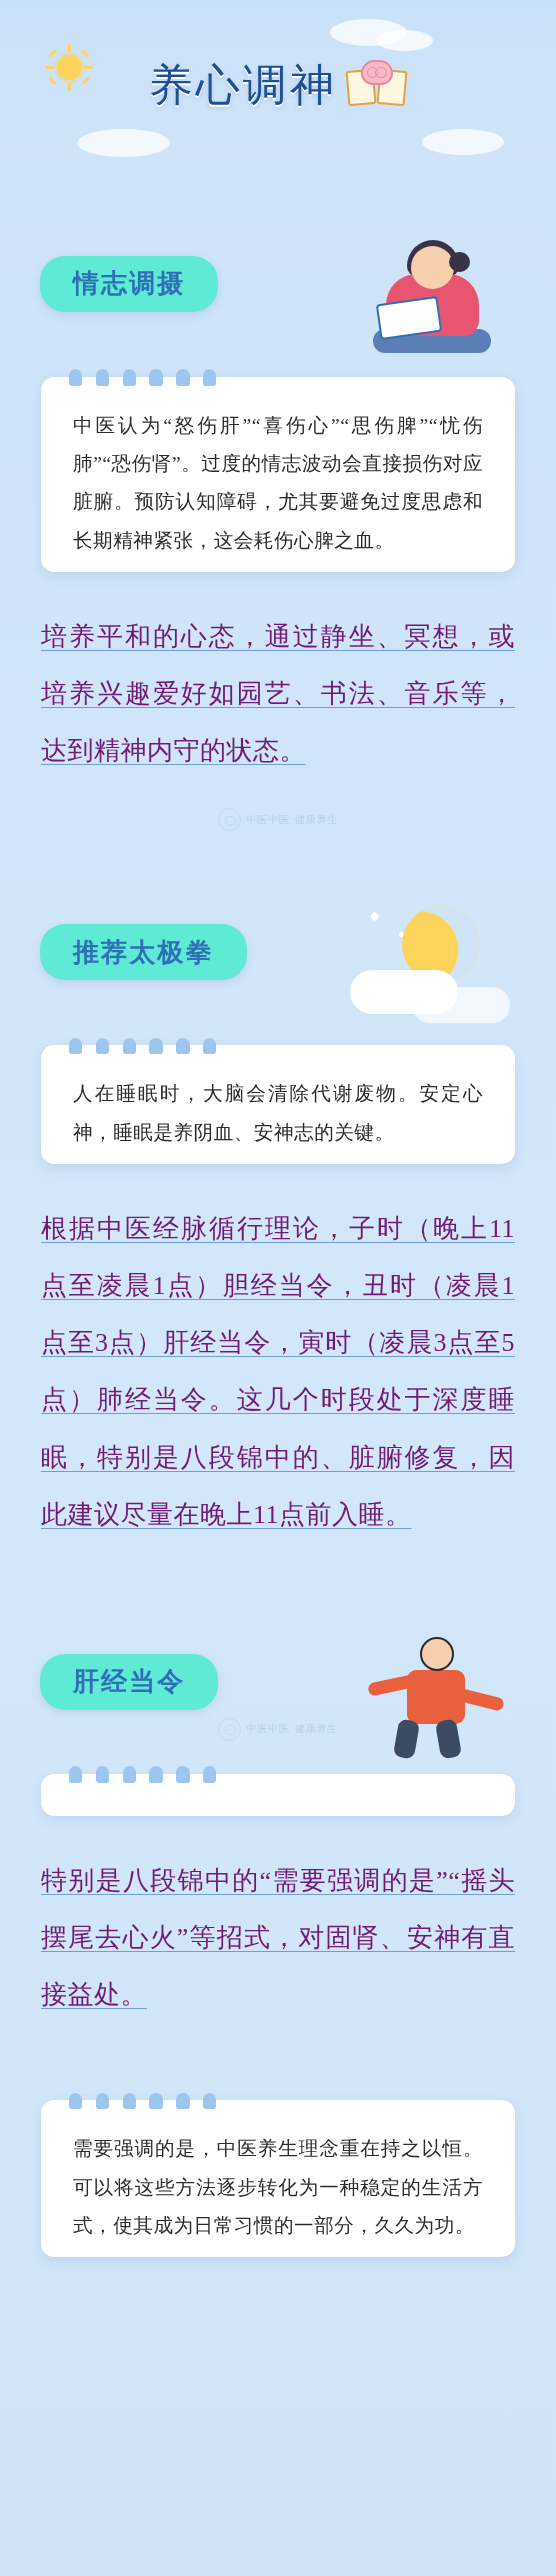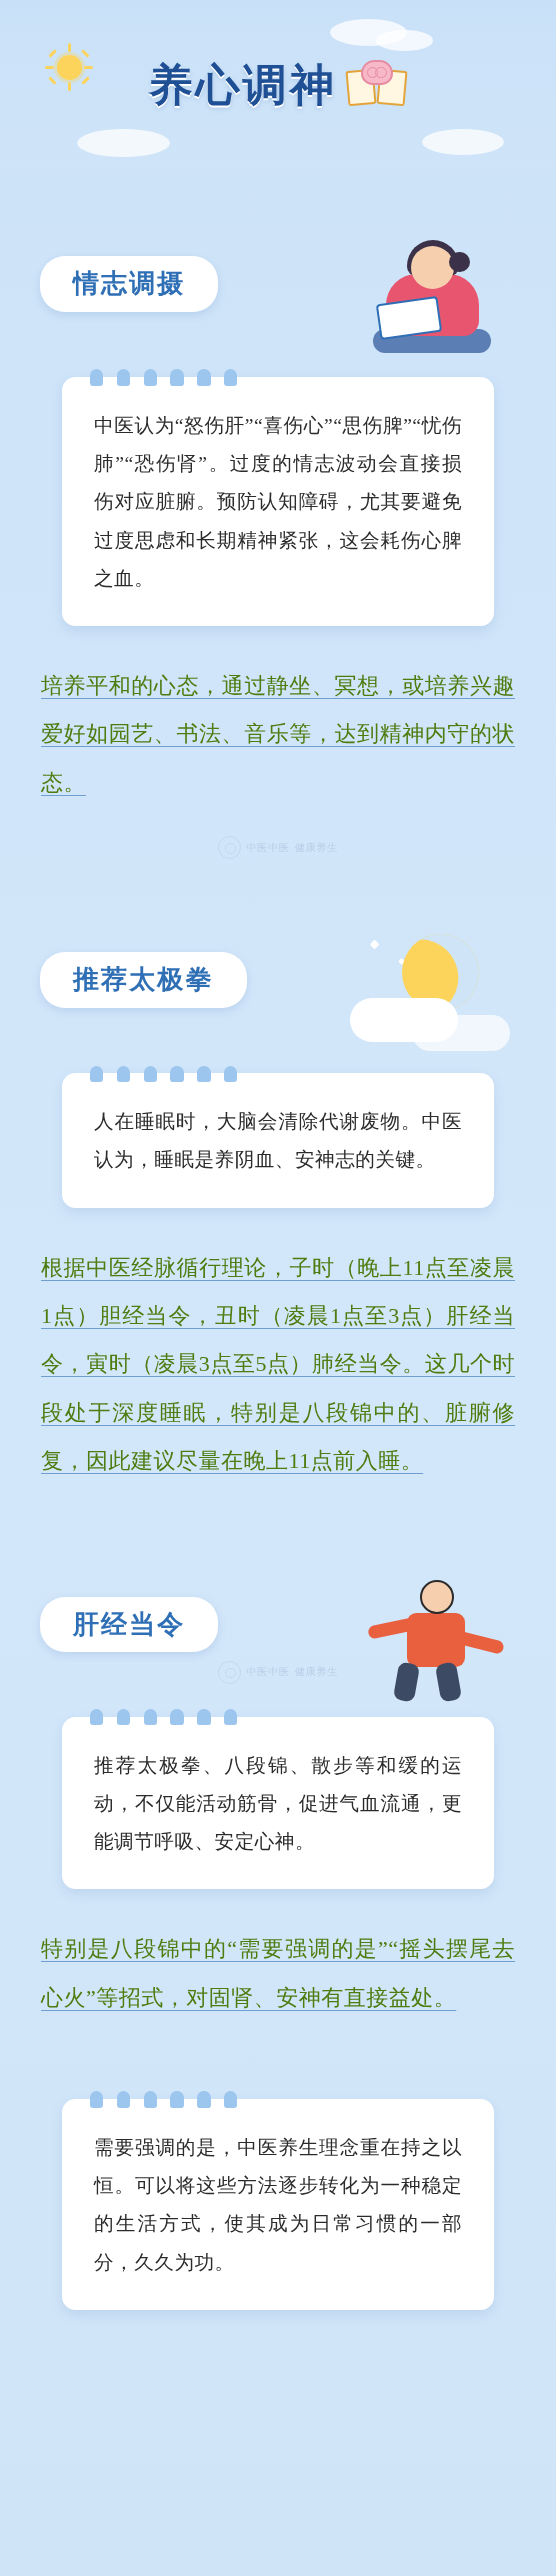--- a/index.html
+++ b/index.html
@@ -32,21 +32,21 @@
     position: absolute;
     left: 0; right: 0;
     top: 56px;
     display: flex;
     align-items: center;
     justify-content: center;
     gap: 9.3px;
   }
   .main-title {
     font-family: "Liberation Serif", serif;
-    font-weight: bold;
+    font-weight: normal;
     font-size: 44px;
     letter-spacing: 3.1px;
     color: #1f4f94;
     text-shadow: 0 1.5px 0 #ffffff, 0 3.1px 5.2px rgba(40,90,160,0.18);
   }
 
   
   .sun {
     position: absolute;
     left: 47px; top: 45px;
@@ -108,42 +108,42 @@
 
   .sec-head {
     position: relative;
     width: 556px;
     height: 155px;
   }
   .sec-pill {
     position: absolute;
     left: 40px;
     top: 34px;
-    background: #ffffff;
+    background: #5eead4;
     border-radius: 25px;
     padding: 10.3px 33px;
     box-shadow: 0 3.1px 8.2px rgba(60,110,180,0.16);
   }
   .sec-pill span {
     font-family: "Liberation Serif", serif;
     font-weight: bold;
     font-size: 26px;
     letter-spacing: 2.1px;
     color: #2f6fb5;
   }
 
   
   .card {
     position: relative;
     margin: 0 auto;
-    width: 432px;
+    width: 474px;
     background: #ffffff;
     border-radius: 13.4px;
     box-shadow: 0 4.1px 11.3px rgba(60,110,180,0.13);
-    padding: 30px 32px 28px 32px;
+    padding: 30px 32px 12px 32px;
   }
   .card p {
     font-family: "Liberation Serif", serif;
     font-size: 19.6px;
     line-height: 1.95;
     color: #2b2b2b;
     text-align: justify;
     letter-spacing: 0.5px;
   }
   .tabs {
@@ -160,23 +160,23 @@
   }
 
   
   .quote {
     width: 474px;
     margin: 36px auto 0 auto;
     position: relative;
   }
   .quote p {
     font-family: "Liberation Serif", serif;
-    font-size: 22px;
+    font-size: 26px;
     line-height: 2.2;
-    color: #4d7c0f;
+    color: #701a75;
     letter-spacing: 0.5px;
     text-align: justify;
     text-decoration: underline;
     text-decoration-color: #6f9ed0;
     text-underline-offset: 5.2px;
     text-decoration-thickness: 1px;
   }
 
   .watermark {
     width: 556px;
@@ -398,21 +398,21 @@
 
   <div class="card">
     <div class="tabs">
       <div class="tab"></div>
         <div class="tab"></div>
         <div class="tab"></div>
       <div class="tab"></div>
         <div class="tab"></div>
         <div class="tab"></div>
     </div>
-    <p>人在睡眠时，大脑会清除代谢废物。中医认为，睡眠是养阴血、安神志的关键。</p>
+    <p>人在睡眠时，大脑会清除代谢废物。安定心神，睡眠是养阴血、安神志的关键。</p>
   </div>
 
   <div class="quote">
     <p>根据中医经脉循行理论，子时（晚上11点至凌晨1点）胆经当令，丑时（凌晨1点至3点）肝经当令，寅时（凌晨3点至5点）肺经当令。这几个时段处于深度睡眠，特别是八段锦中的、脏腑修复，因此建议尽量在晚上11点前入睡。</p>
   </div>
 
   <div class="spacer-lg"></div>
 </div>
 
 <div class="section">
@@ -441,21 +441,20 @@
 
   <div class="card">
     <div class="tabs">
       <div class="tab"></div>
         <div class="tab"></div>
         <div class="tab"></div>
       <div class="tab"></div>
         <div class="tab"></div>
         <div class="tab"></div>
     </div>
-    <p>推荐太极拳、八段锦、散步等和缓的运动，不仅能活动筋骨，促进气血流通，更能调节呼吸、安定心神。</p>
   </div>
 
   <div class="quote">
     <p>特别是八段锦中的“需要强调的是”“摇头摆尾去心火”等招式，对固肾、安神有直接益处。</p>
   </div>
 
   <div class="spacer-lg"></div>
 </div>
 
 <div class="section">

